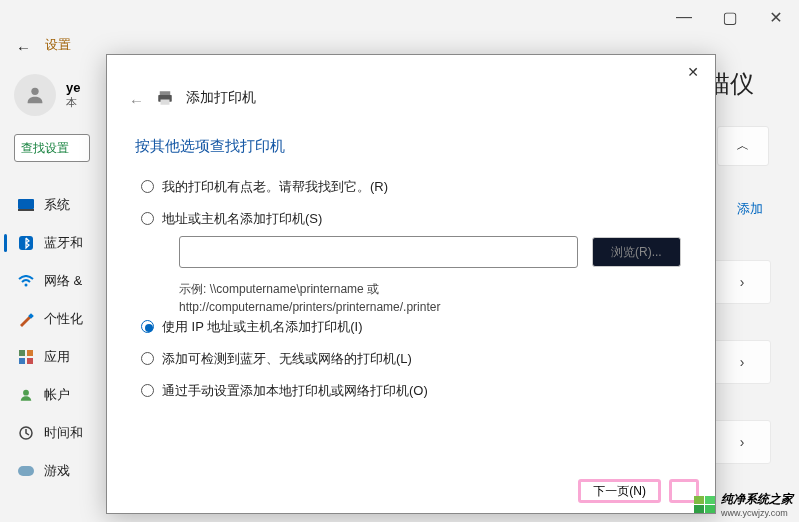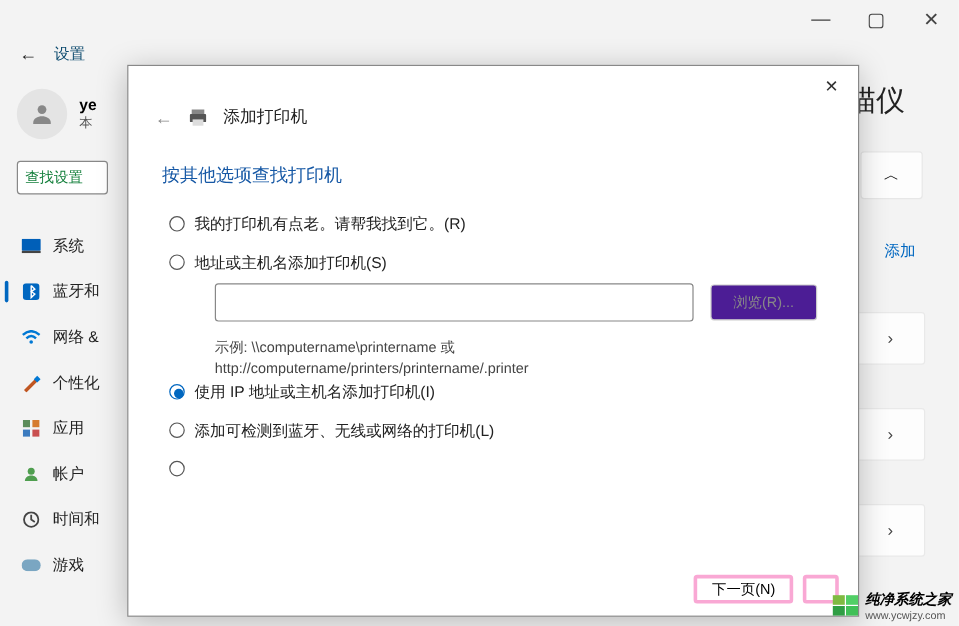--- a/index.html
+++ b/index.html
@@ -1,21 +1,21 @@
 <!DOCTYPE html>
 <html><head>
 <meta charset="utf-8">
 <style>
 * { box-sizing: border-box; margin: 0; padding: 0; font-family: "Segoe UI", "Microsoft YaHei", sans-serif; }
 body { width: 799px; height: 522px; background: #f3f3f3; position: relative; overflow: hidden; }
 .titlebar { height: 34px; display: flex; align-items: center; justify-content: flex-end; }
 .titlebar .win-btn { width: 46px; height: 34px; display: flex; align-items: center; justify-content: center; color: #444; }
 .header { display: flex; align-items: center; padding: 0 16px; height: 22px; }
 .back-arrow { font-size: 15px; margin-right: 14px; color: #222; }
-.header-title { font-size: 13px; color: #0c4a6e; }
+.header-title { font-size: 13px; color: #a16207; }
 .main { display: flex; height: calc(100% - 56px); }
 .sidebar { width: 100px; padding: 8px 0 16px 14px; display: flex; flex-direction: column; gap: 0; }
 .user-row { display: flex; align-items: center; gap: 10px; margin: 10px 0 18px 0; }
 .avatar { width: 42px; height: 42px; border-radius: 50%; background: #e4e4e4; display: flex; align-items: center; justify-content: center; }
 .avatar svg { width: 22px; height: 22px; fill: #888; }
 .uname { font-size: 13px; font-weight: 600; }
 .uloc { font-size: 11px; color: #555; }
 .search-box { width: 76px; height: 28px; border: 1px solid #888; border-radius: 3px; background: #fff; padding: 0 6px; display: flex; align-items: center; font-size: 12px; color: #15803d; margin-bottom: 24px; }
 .nav-item { display: flex; align-items: center; gap: 10px; height: 38px; font-size: 13px; color: #222; position: relative; padding-left: 4px;}
 .nav-item.active::before { content:""; position:absolute; left:-10px; top:10px; width:3px; height:18px; background:#0067c0; border-radius:2px;}
@@ -36,21 +36,21 @@
 .modal-pr-icon { width:18px; height:18px;}
 .modal-title { font-size: 14px; color:#222;}
 .modal-subtitle { color:#1658a5; font-size:15px; padding: 30px 28px 0 28px;}
 .opts { padding: 22px 34px 0 34px; font-size: 13px; color:#222;}
 .opt-row { display:flex; align-items:flex-start; gap:8px; margin-bottom: 14px;}
 .radio { width:13px; height:13px; border:1.5px solid #555; border-radius:50%; margin-top:2px; flex-shrink:0; position:relative;}
 .radio.sel { border-color:#0067c0;}
 .radio.sel::after { content:""; position:absolute; left:2.5px; top:2.5px; width:8px; height:8px; background:#0067c0; border-radius:50%; }
 .opt-sub { margin-left: 38px; margin-top: -6px; margin-bottom: 12px; display:flex; gap:14px; align-items:center;}
 .txt-input { width: 402px; height: 32px; border:1px solid #888; border-radius:3px;}
-.browse { width: 90px; height:30px; border:1px solid #ccc; border-radius:3px; background:#4c1d95; color:#888; font-size:12px; display:flex; align-items:center; justify-content:center;}
+.browse { width: 90px; height:30px; border:1px solid #ccc; border-radius:3px; background:#0f172a; color:#888; font-size:12px; display:flex; align-items:center; justify-content:center;}
 .example { margin-left: 38px; font-size:12px; color:#444; line-height:1.5; margin-bottom: 2px;}
 .modal-footer { position:absolute; bottom:10px; right:16px; display:flex; gap:8px;}
 .btn { height: 24px; padding: 0 12px; border:3px solid #f9a8d4; border-radius:3px; background:#fff; font-size:12px; display:flex; align-items:center;}
 .watermark { position:absolute; right:6px; bottom:4px; display:flex; align-items:center; gap:6px;}
 .wm-logo { display:flex; gap:1px;}
 .wm-sq { width:10px; height:8px;}
 .wm-txt { font-size:12px; font-style:italic; font-weight:700;}
 .wm-url { font-size:9px; color:#555;}
 </style>
 </head>
@@ -210,20 +210,21 @@
     <div class="opt-row">
       <span class="radio sel"></span>
       <span>使用 IP 地址或主机名添加打印机(I)</span>
     </div>
     <div class="opt-row">
       <span class="radio"></span>
       <span>添加可检测到蓝牙、无线或网络的打印机(L)</span>
     </div>
     <div class="opt-row">
       <span class="radio"></span>
+      <span>通过手动设置添加本地打印机或网络打印机(O)</span>
     </div>
   </div>
 
   <div class="modal-footer">
     <div class="btn">下一页(N)</div>
     <div class="btn"></div>
   </div>
 </div>
 
 <div class="watermark">

